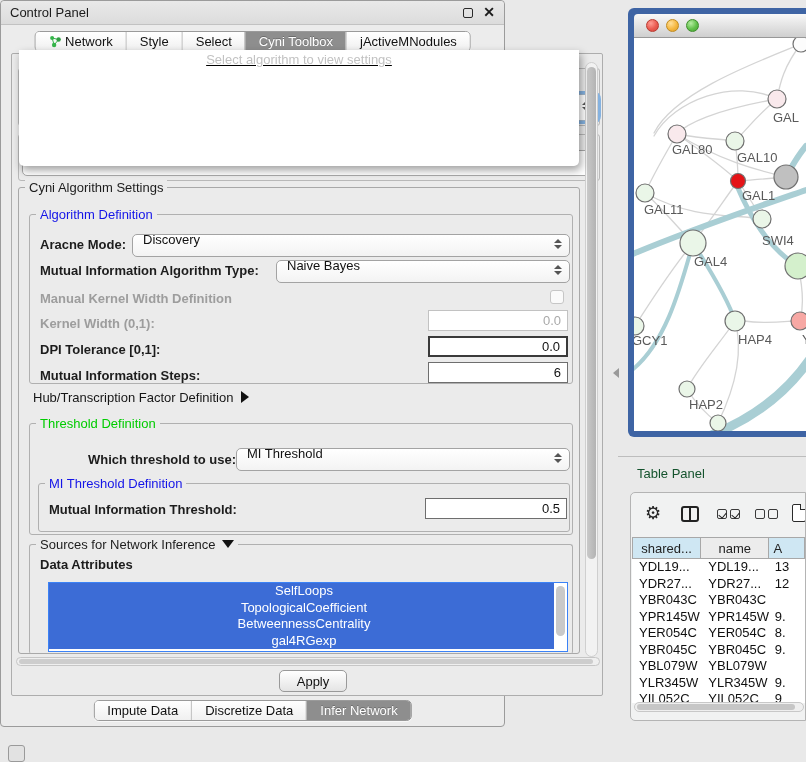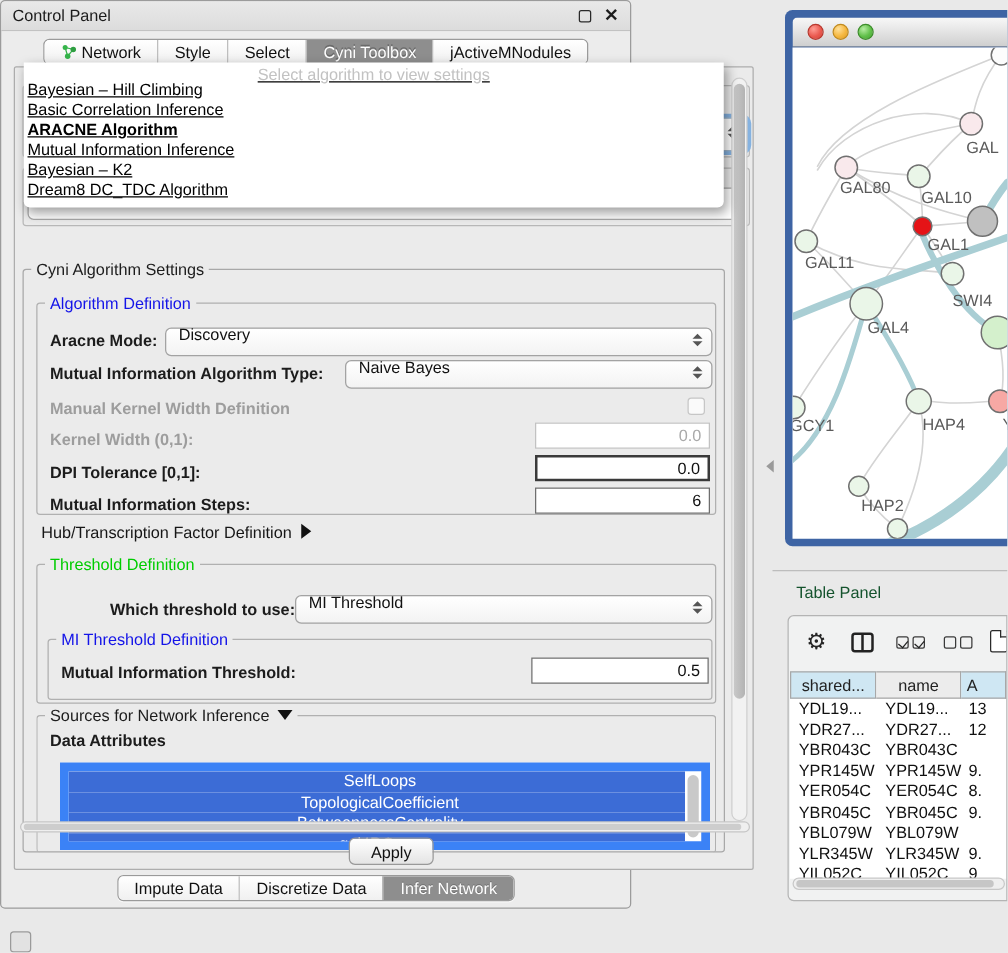--- a/index.html
+++ b/index.html
@@ -51,21 +51,21 @@
   .v-scroll .thumb { position:absolute; left:1px; top:4px; width:9px; height:492px;
     background:linear-gradient(90deg,#c9c9c9,#b3b3b3); border-radius:5px; }
 
   
   .groupbox { position:absolute; border:1px solid #b0b0b0; border-radius:3px; }
   .groupbox > .gb-label { position:absolute; top:-8px; left:6px; background:#ebebeb;
     padding:0 4px; font-size:13px; color:#1d1d1d; white-space:nowrap; }
   .gb-label.blue { color:#1414e8; }
   .gb-label.green { color:#00cc00; }
 
-  .gb-main { left:6px; top:133px; width:562px; height:467px; border-color:#a8a8a8;margin-top:28px; }
+  .gb-main { left:6px; top:133px; width:562px; height:467px; border-color:#a8a8a8; }
   .gb-algdef { left:10px; top:26px; width:544px; height:170px; }
   .gb-threshold { left:10px; top:235px; width:544px; height:112px; }
   .gb-mithr { left:8px; top:59px; width:532px; height:49px; }
   .gb-sources { left:10px; top:356px; width:544px; height:110px; border-bottom:none;text-align:center; }
 
   .flabel { position:absolute; font-size:13px; font-weight:bold; color:#1c1c1c; white-space:nowrap; }
   .flabel.dim { color:#9d9d9d; }
   .plain { font-weight:normal; color:#161616; }
 
   
@@ -87,21 +87,21 @@
   .checkbox { position:absolute; width:14px; height:14px; border:1px solid #c6c6c6;
     border-radius:3px; background:#fafafa; }
 
   .tri-right { display:inline-block; width:0; height:0; border-top:6px solid transparent;
     border-bottom:6px solid transparent; border-left:8px solid #111; margin-left:8px; vertical-align:-1px; }
   .tri-down { display:inline-block; width:0; height:0; border-left:6px solid transparent;
     border-right:6px solid transparent; border-top:8px solid #111; margin-left:6px; vertical-align:1px; }
 
   
   .attr-list { position:absolute; left:18px; top:37px; width:520px; height:70px;
-    background:#fff; border:7px solid #3b82f6; overflow:hidden; }
+    background:#fff; border:1px solid #3b82f6; overflow:hidden; }
   .attr-item { height:16.5px; line-height:16.5px; background:#3c6cd6; color:#fff;
     font-size:13px; padding-left:5px; width:calc(100% - 13px); white-space:nowrap; }
   .attr-scroll-thumb { position:absolute; right:2px; top:3px; width:9px; height:50px;
     background:#c9c9c9; border-radius:5px; }
 
   
   .h-scroll { position:absolute; left:4px; top:603px; width:584px; height:9px;
     background:#efefef; border:1px solid #c6c6c6; border-radius:5px; }
   .h-scroll .thumb { position:absolute; left:2px; top:1px; width:574px; height:5px;
     background:#cdcdcd; border-radius:3px; }
@@ -311,28 +311,20 @@
 
       <div class="h-scroll">
         <div class="thumb"></div>
       </div>
 
       <div class="apply-btn">Apply</div>
     </div>
 
     <div class="algo-overlay">
       <div class="algo-hint">Select algorithm to view settings</div>
-      <div>
-          <div class="algo-item">Bayesian – Hill Climbing</div>
-          <div class="algo-item">Basic Correlation Inference</div>
-          <div class="algo-item bold">ARACNE Algorithm</div>
-          <div class="algo-item">Mutual Information Inference</div>
-          <div class="algo-item">Bayesian – K2</div>
-          <div class="algo-item">Dream8 DC_TDC Algorithm</div>
-        </div>
     </div>
 
     <div class="segbar bottom-tabs">
         <div class="seg">
           <span>Impute Data</span>
         </div>
         <div class="seg">
           <span>Discretize Data</span>
         </div>
         <div class="seg active">

